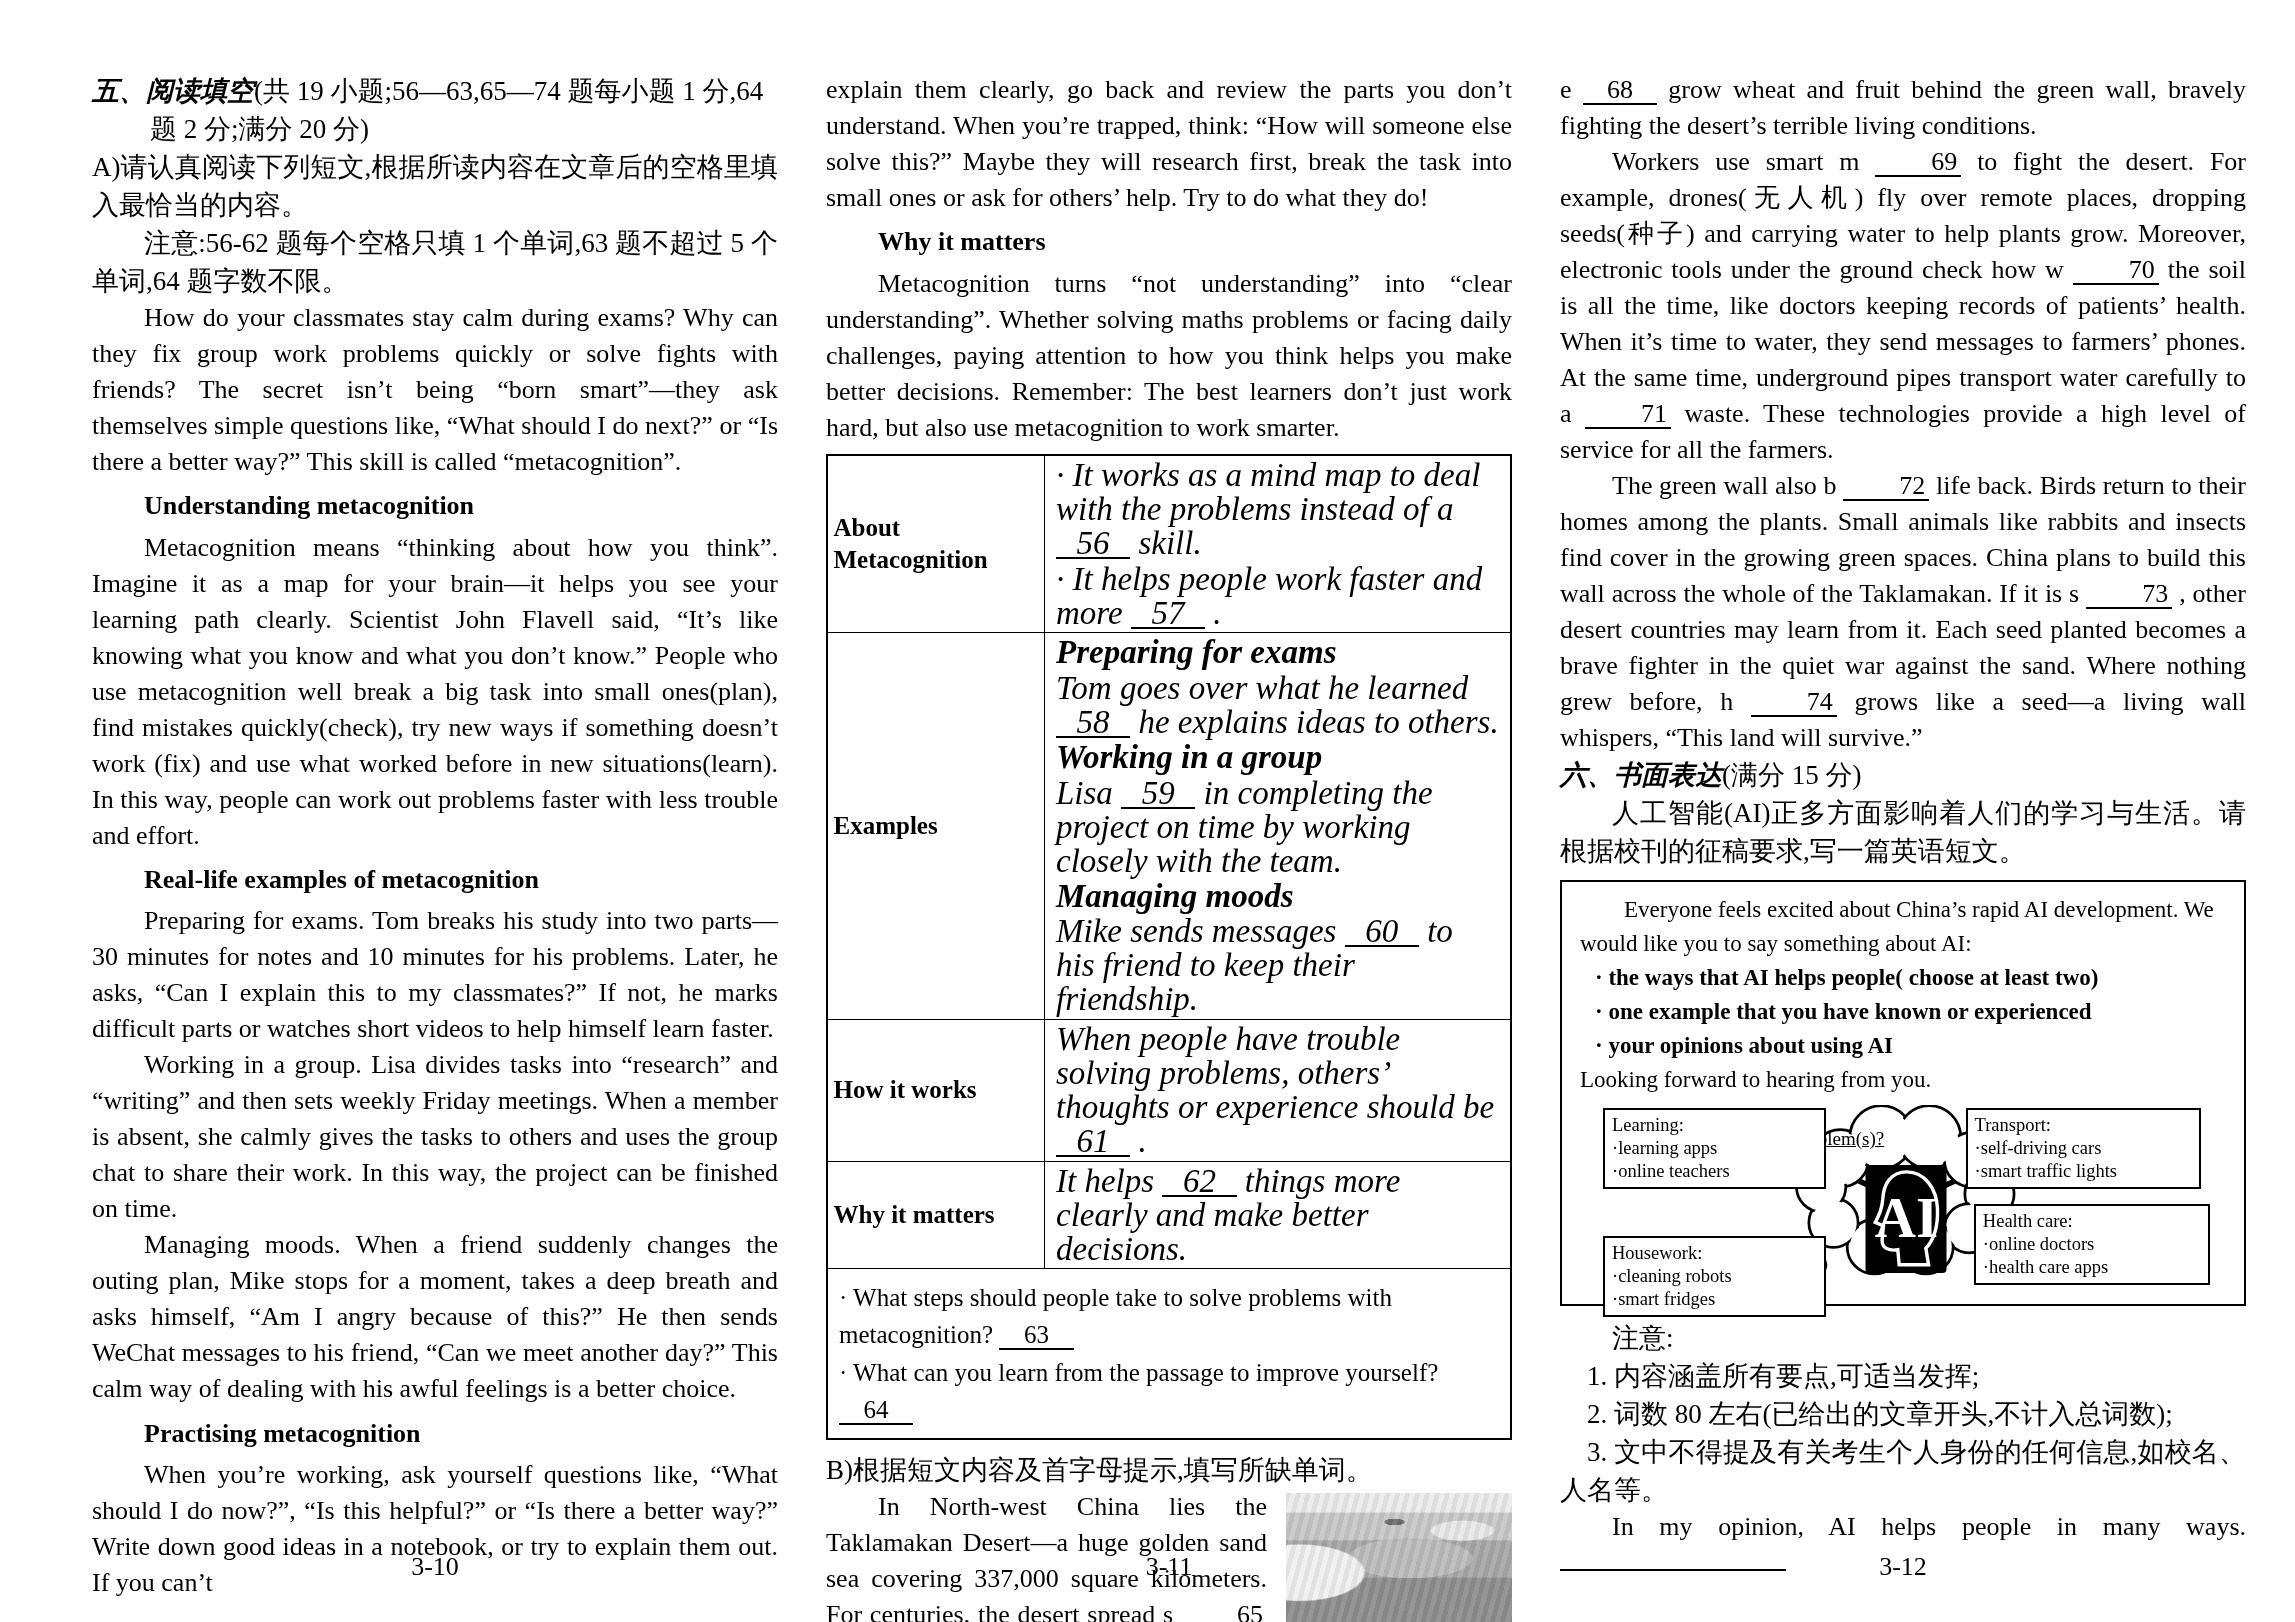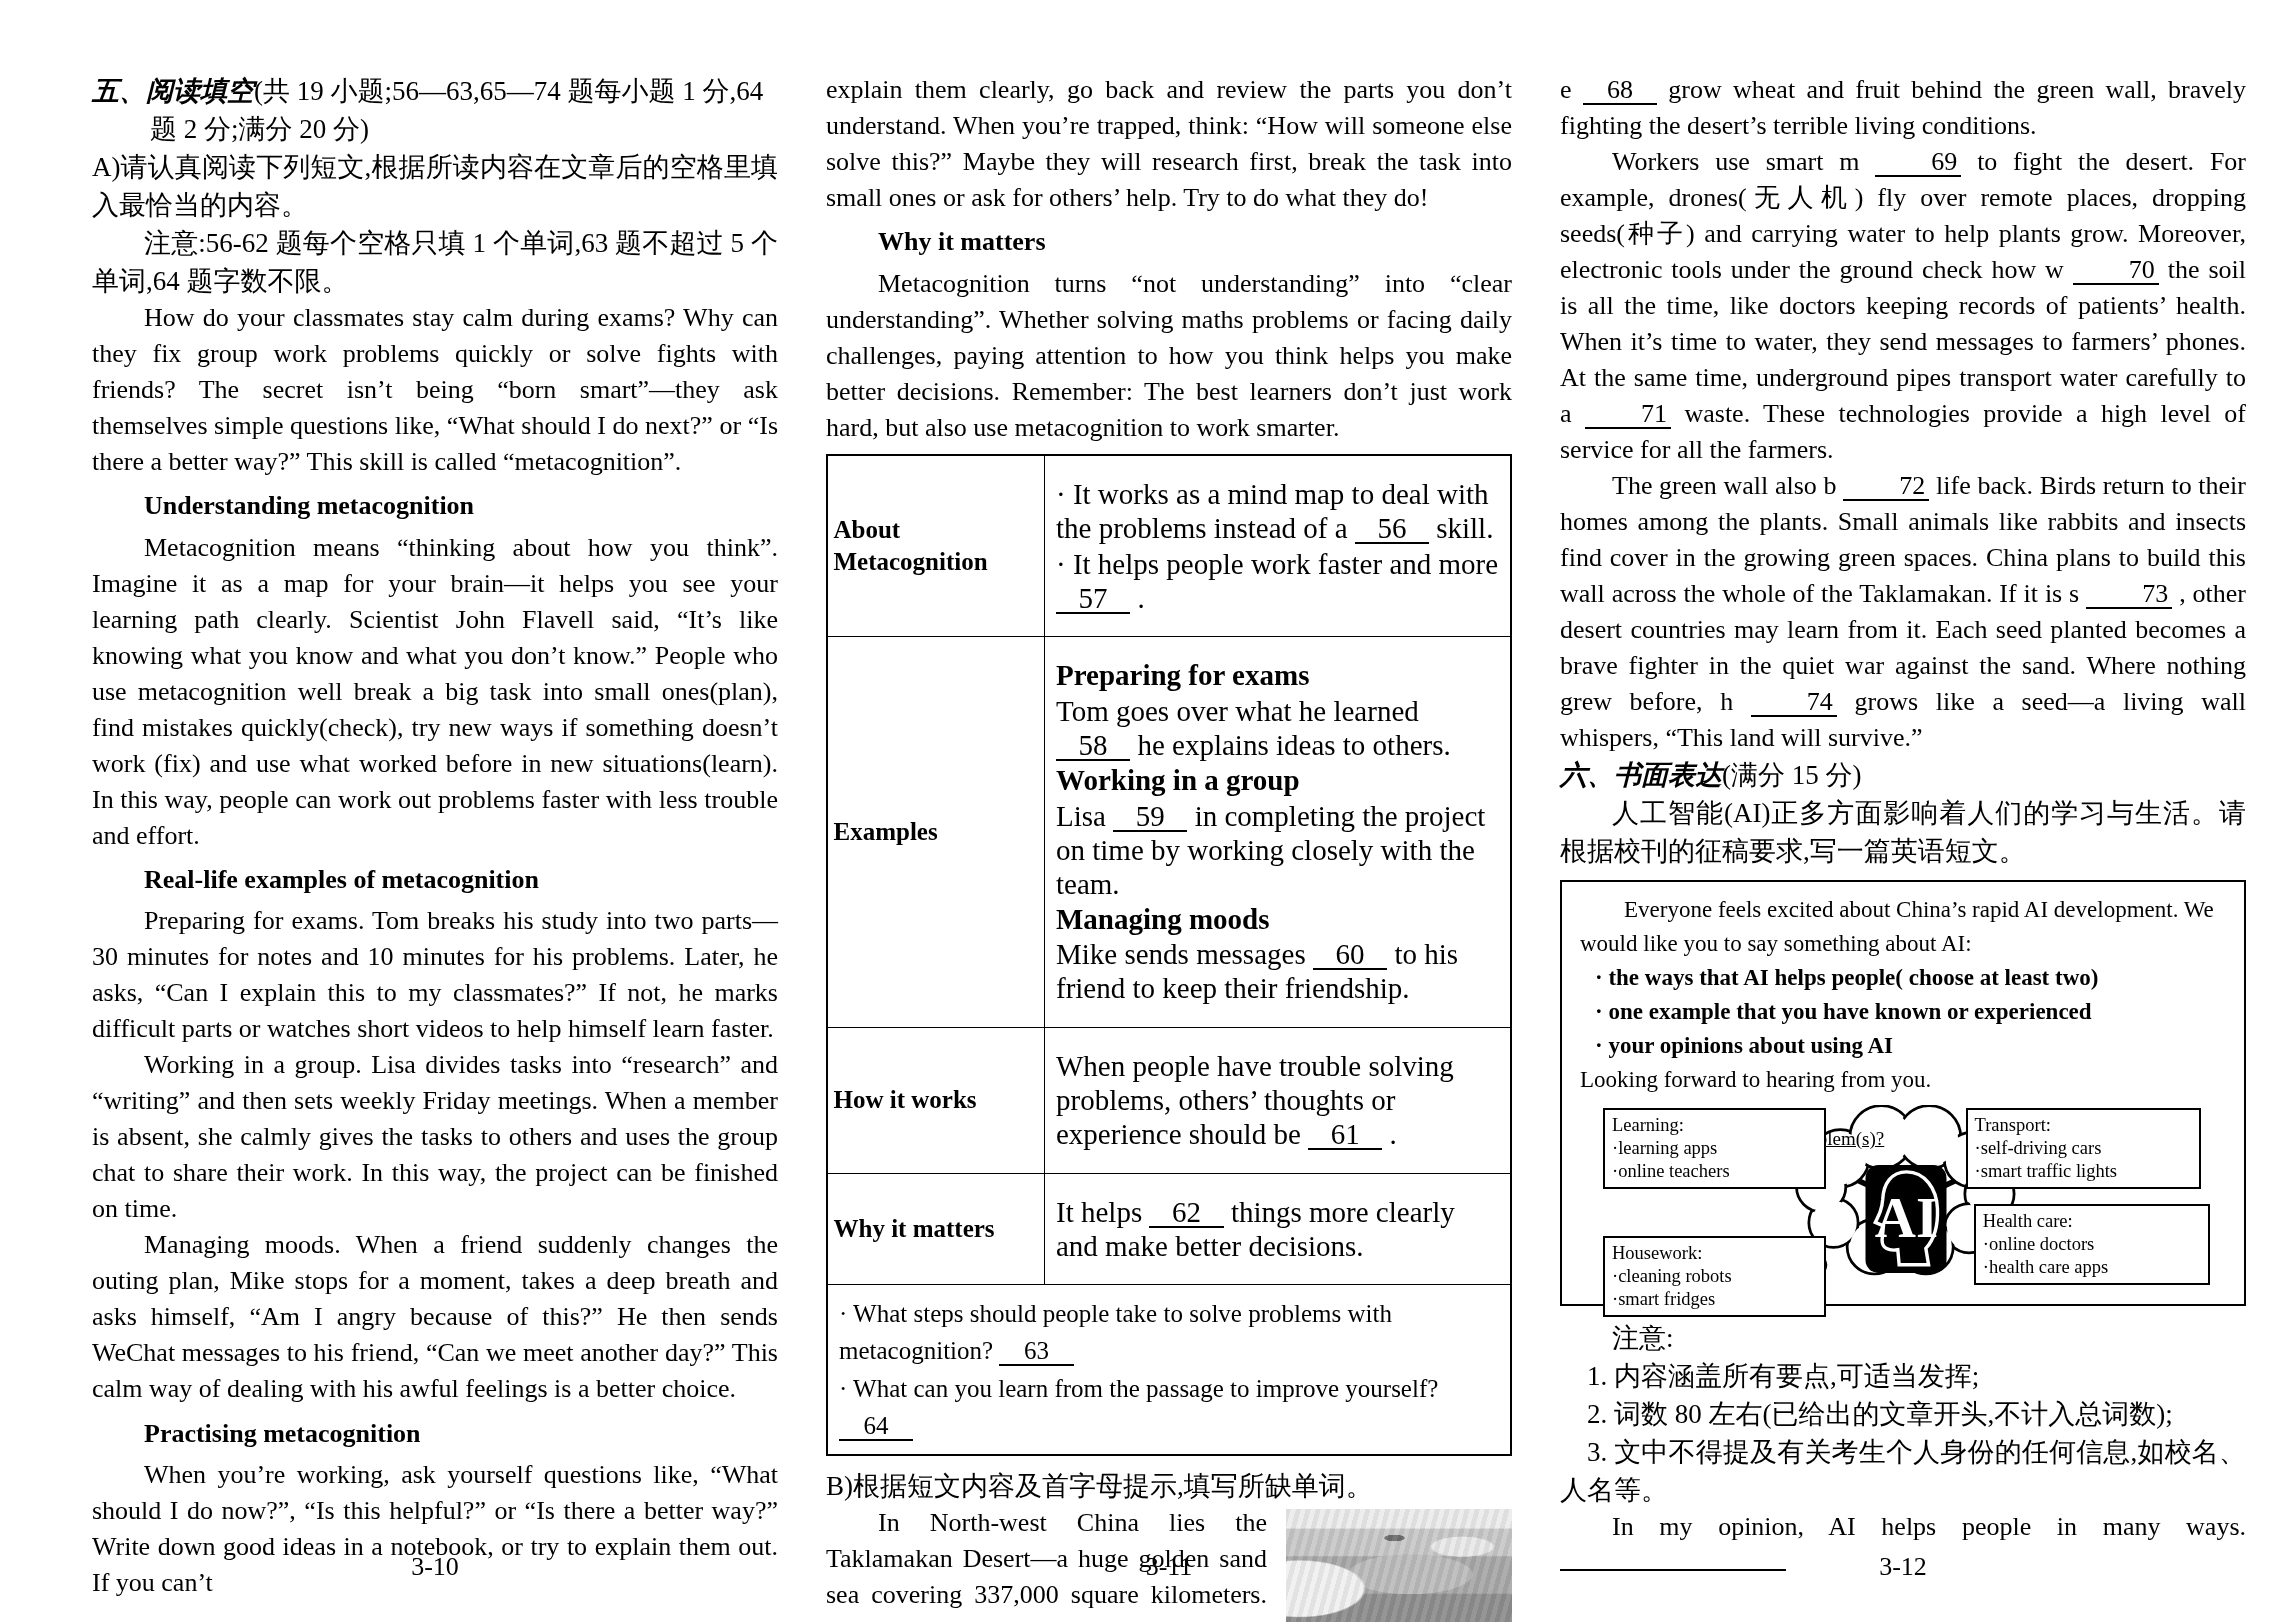--- a/index.html
+++ b/index.html
@@ -17,21 +17,21 @@
   .hbold{font-family:"Liberation Sans","DejaVu Sans",sans-serif;font-weight:bold;font-style:italic;}
   .ehead{font-weight:bold;text-indent:52px;margin:8.2px 0 5.5px;}
   .blank{
     display:inline-block;min-width:66px;text-align:center;
     border-bottom:2.1px solid #000;line-height:27px;padding:0 4.1px;
   }
   
   .mtable{width:100%;border-collapse:collapse;border:2.7px solid #000;margin:8.2px 0 11px;}
   .mtable td{border:1.4px solid #000;vertical-align:middle;}
   .tlabel{width:205px;font-weight:bold;text-align:left;font-size:25px;line-height:31.5px;padding:6.8px 5.5px;}
-  .tcontent{padding:20px 11px;font-size:29px;line-height:34px;text-align:left;}
+  .tcontent{padding:1px 11px;font-size:33px;line-height:34px;text-align:left;font-style:italic;}
   .tline{margin:1.4px 0;}
   .tline.b{font-weight:bold;}
   .tfootcell{padding:8.2px 11px;font-size:25px;line-height:37px;}
   
   .desert{
     float:right;width:226px;height:145px;margin:4.1px 0 9.6px 19px;
     background:
       repeating-linear-gradient(105deg, rgba(0,0,0,0.06) 0 4.8px, rgba(255,255,255,0.06) 4.8px 9.6px),
       radial-gradient(140% 95% at 6% 55%, #f0f0f0 0 20%, rgba(0,0,0,0) 21%),
       radial-gradient(120% 60% at 78% 26%, #e9e9e9 0 11%, rgba(0,0,0,0) 12%),
@@ -53,21 +53,21 @@
   .corner .ctitle{font-weight:normal;}
   .c0{left:2.7px;top:0;width:205px;}
   .c1{right:11px;top:0;width:218px;}
   .c2{left:2.7px;top:96px;width:205px;margin-top:32px;}
   .c3{right:2.7px;top:96px;width:218px;}
   .cloud{position:absolute;left:50%;margin-left:-115px;top:-2.7px;width:230px;height:182px;z-index:2;}
   .cloud svg{position:absolute;left:0;top:0;width:100%;height:100%;}
   .cloudlabel{position:absolute;top:23px;width:100%;text-align:left;font-size:19px;z-index:4;text-decoration:underline;}
   .aihead{
     position:absolute;left:50%;transform:translateX(-50%);top:60px;
-    width:81px;height:108px;background:#000;z-index:4;border-radius:13px;
+    width:81px;height:108px;background:#000;z-index:4;border-radius:4px;
   }
   .aihead svg{position:absolute;left:0;top:0;width:100%;height:100%;}
   .ailetters{
     position:absolute;left:0;top:50%;width:100%;transform:translateY(-52%);
     text-align:center;color:#fff;font-size:57px;font-weight:bold;
     font-family:"Liberation Serif","DejaVu Serif",serif;
   }
   .notice{text-indent:27px;font-size:27px;line-height:38px;text-align:justify;}
   .shortline{display:inline-block;width:226px;border-bottom:2.1px solid #000;height:20.5px;}
   .wline{border-bottom:2.1px solid #000;height:42px;margin:0 0 0 0;}

